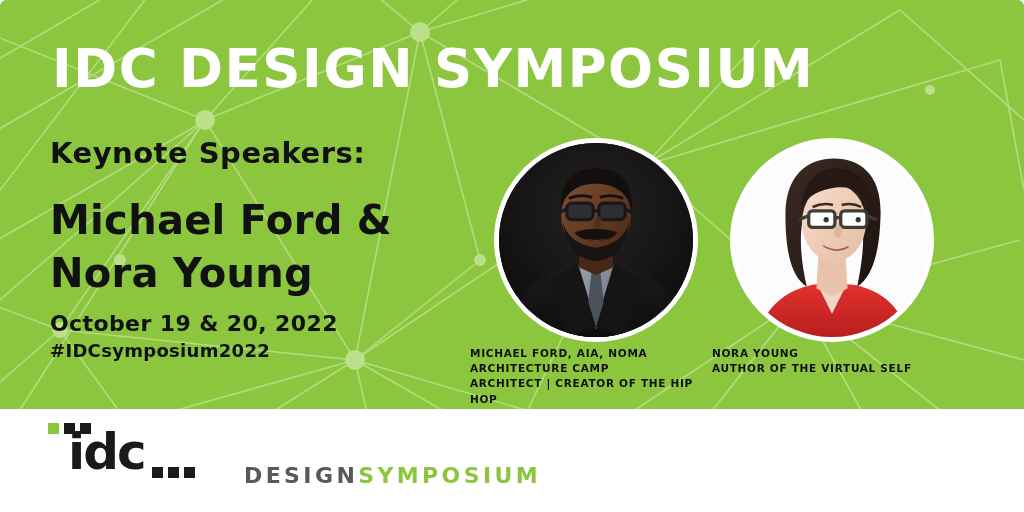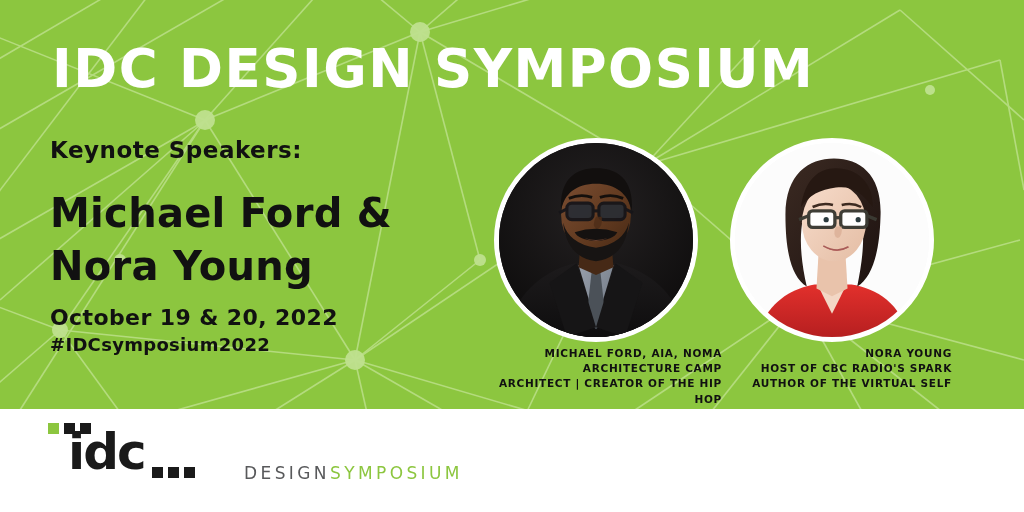--- a/index.html
+++ b/index.html
@@ -8,20 +8,21 @@
   body{
     font-family:"Liberation Sans", sans-serif;
     background:#ffffff;
     overflow:hidden;
   }
   #poster{
     position:relative;
     width:1024px; height:512px;
     background:#ffffff;
     overflow:hidden;
+    border-radius:6px;
   }
   
   .banner{
     position:absolute; left:0; top:0;
     width:1024px; height:426px;
     background:#8CC63F;
     overflow:hidden;
   }
   .netsvg{ position:absolute; left:0; top:0; width:1024px; height:426px; }
   
@@ -35,21 +36,21 @@
     white-space:nowrap;
     font-family:"DejaVu Sans", sans-serif;
   }
   
   .leftblock{
     position:absolute; left:50px; top:138px;
     color:#111111;
     width:420px;
   }
   .kicker{
-    font-size:23px;
+    font-size:29px;
     font-weight:bold;
     letter-spacing:0.5px;
     line-height:1.1;
     font-family:"DejaVu Sans", sans-serif;
   }
   .speakers{
     margin-top:24px;
     font-size:40px;
     font-weight:bold;
     line-height:1.32;
@@ -84,21 +85,21 @@
   #portrait-young{ left:730px; top:138px; }
   .portrait svg{ display:block; width:100%; height:100%; }
   
   .caption{
     position:absolute;
     color:#111111;
     font-size:10.5px;
     font-weight:bold;
     letter-spacing:0.7px;
     line-height:1.45;
-    text-align:right;
+    text-align:left;
     text-transform:uppercase;
     font-family:"DejaVu Sans", sans-serif;
   }
   #caption-ford{ left:470px; top:346px; width:252px; }
   #caption-young{ left:712px; top:346px; width:240px; }
   
   .footer{
     position:absolute; left:0; top:409px;
     width:1024px; height:86px;
     background:#ffffff;
@@ -113,21 +114,21 @@
   .sq.dark{ background:#1A1A1A; }
   .idc-word{
     position:absolute; left:20px; top:4px;
     font-size:50px; font-weight:bold;
     color:#1A1A1A; letter-spacing:-2px;
     line-height:1;
     font-family:"DejaVu Sans", sans-serif;
   }
   .logotext{
     position:absolute; left:196px; top:40px;
-    font-size:17px; font-weight:normal;
+    font-size:22px; font-weight:bold;
     letter-spacing:3.4px;
     font-family:"DejaVu Sans", sans-serif;
     white-space:nowrap;
   }
   .lt-design{ color:#58595B; }
   .lt-symposium{ color:#8CC63F; }
 </style>
 </head>
 <body>
 
@@ -316,21 +317,20 @@
     </div>
 
     <div class="caption" id="caption-ford">
       <div>MICHAEL FORD, AIA, NOMA</div>
       <div>ARCHITECTURE CAMP</div>
       <div>ARCHITECT | CREATOR OF THE HIP HOP</div>
     </div>
 
     <div class="caption" id="caption-young">
       <div>NORA YOUNG</div>
-      <div>HOST OF CBC RADIO'S SPARK</div>
       <div>AUTHOR OF THE VIRTUAL SELF</div>
     </div>
 
   </div>
 
   <div class="footer">
     <div class="logo">
       <div class="logomark">
         <span class="sq green" style="left:0px;  top:0px;"></span>
         <span class="sq dark" style="left:16px; top:0px;"></span>

